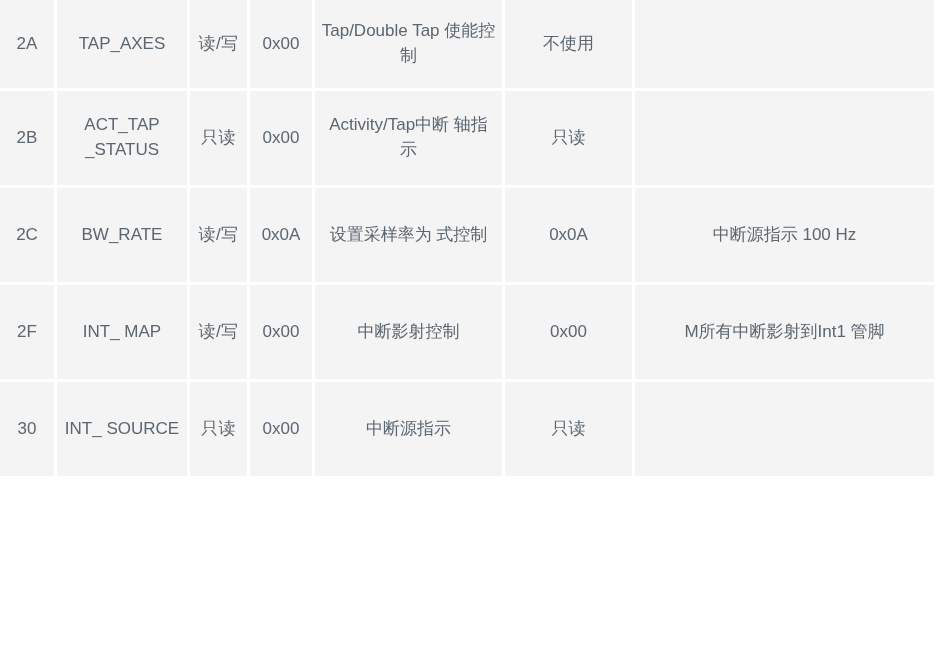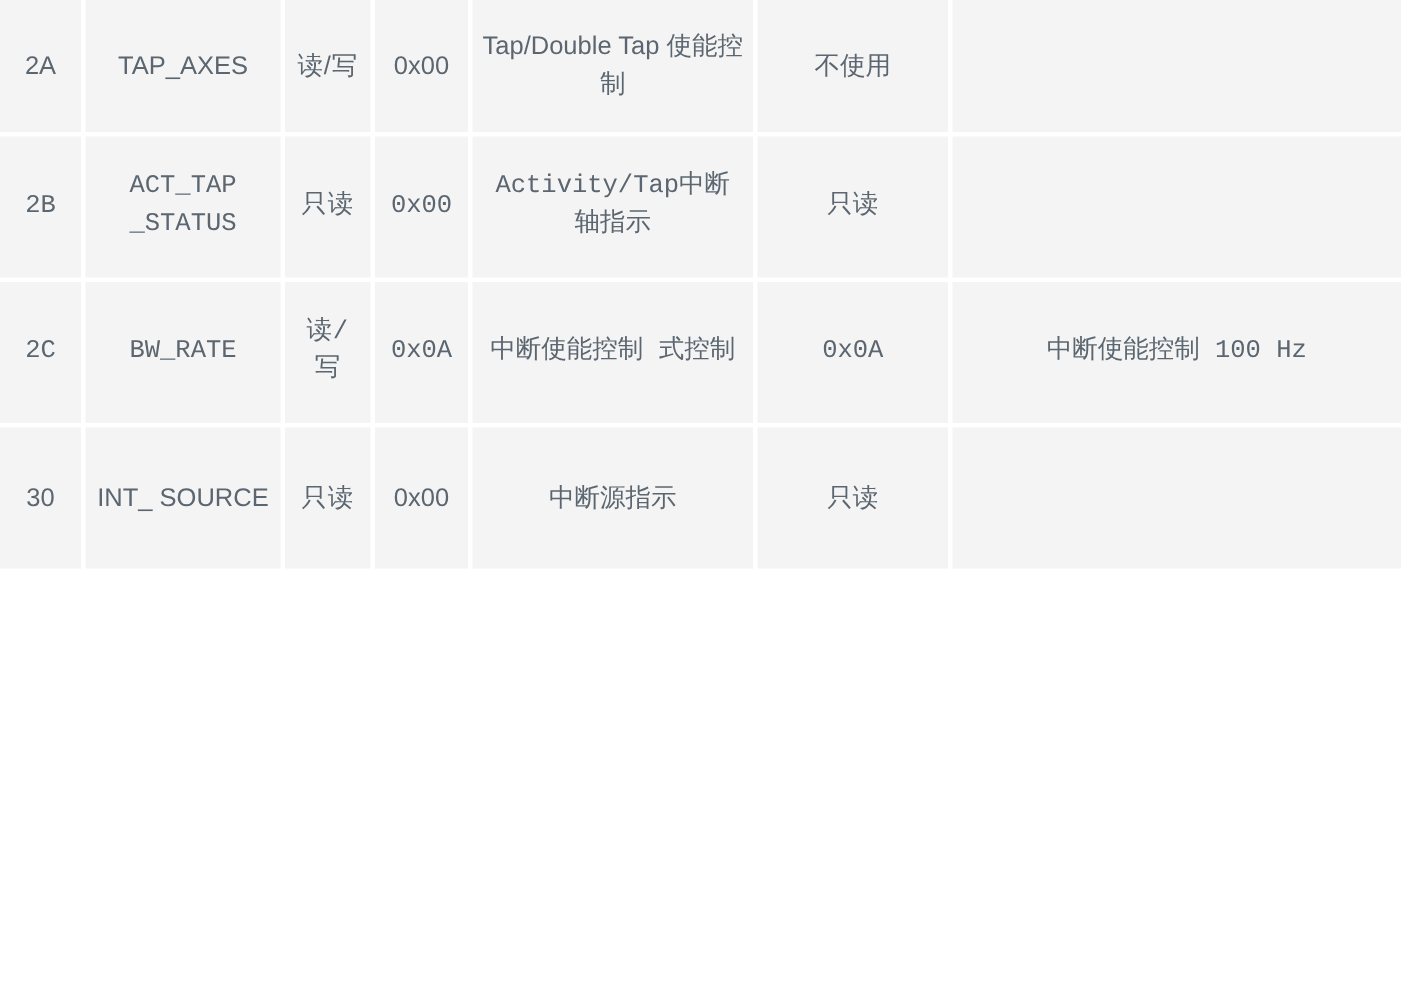--- a/index.html
+++ b/index.html
@@ -34,21 +34,21 @@
   
   .col-addr    { width: 54px; }
   .col-name    { width: 130px; }
   .col-access  { width: 57px; }
   .col-default { width: 62px; }
   .col-desc    { width: 187px; }
   .col-setval  { width: 127px; }
   .col-note    { width: 299px; }
 
   .r-tall  { height: 88px; }
-  .r-mid   { height: 94px; font-family: Liberation Mono, monospace; }
+  .r-mid   { height: 94px; }
   .r-last  { height: 94px; }
 
   .cell-access { letter-spacing: 0.5px; }
 </style>
 </head>
 <body>
 
 <table id="register-table">
   <colgroup>
     <col class="col-addr">
@@ -79,27 +79,36 @@
       <td>Activity/Tap中断 轴指示</td>
       <td>只读</td>
       <td></td>
     </tr>
 
     <tr class="r-mid">
       <td>2C</td>
       <td>BW_RATE</td>
       <td class="cell-access">读/写</td>
       <td>0x0A</td>
-      <td>中断使能控制 式控制</td>
+      <td>设置采样率为 式控制</td>
       <td>0x0A</td>
-      <td>中断使能控制 100 Hz</td>
+      <td>中断源指示 100 Hz</td>
     </tr>
 
 
 
+    <tr class="r-mid">
+      <td>2F</td>
+      <td>INT_ MAP</td>
+      <td class="cell-access">读/写</td>
+      <td>0x00</td>
+      <td>中断影射控制</td>
+      <td>0x00</td>
+      <td>M所有中断影射到Int1 管脚</td>
+    </tr>
 
     <tr class="r-last">
       <td>30</td>
       <td>INT_ SOURCE</td>
       <td class="cell-access">只读</td>
       <td>0x00</td>
       <td>中断源指示</td>
       <td>只读</td>
       <td></td>
     </tr>

